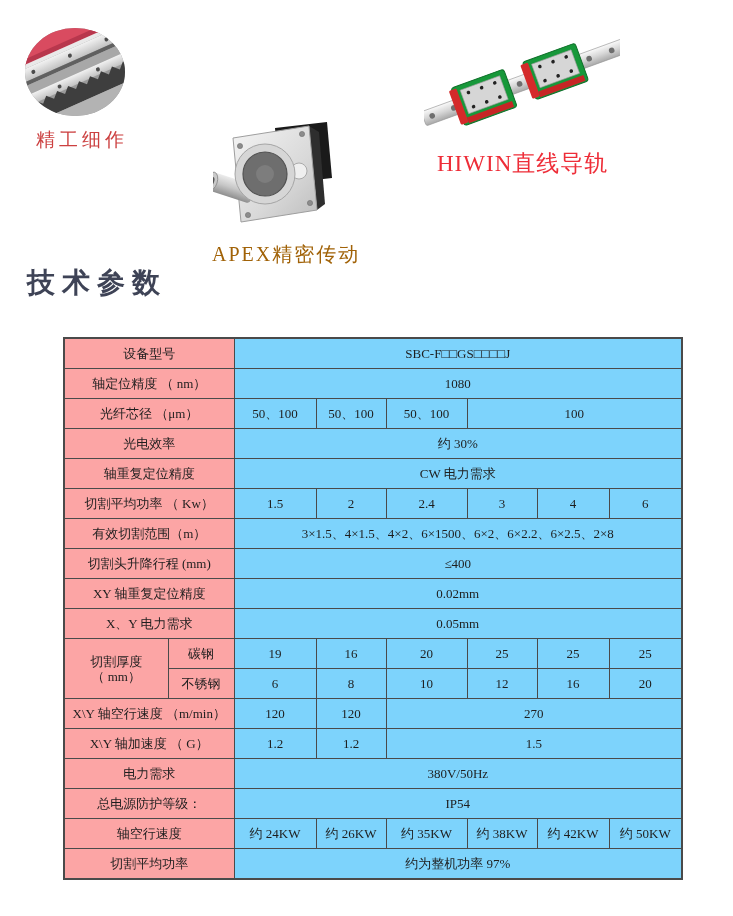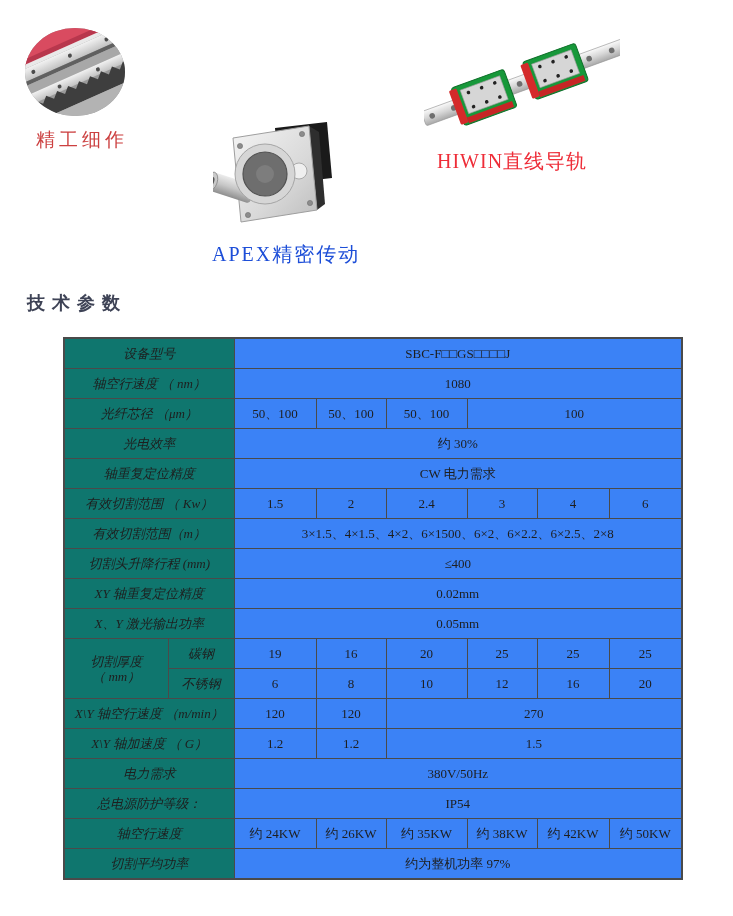--- a/index.html
+++ b/index.html
@@ -3,32 +3,32 @@
 <meta charset="utf-8">
 <style>
   html,body{margin:0;padding:0;background:#fff;}
   #page{position:relative;width:733px;height:916px;background:#ffffff;overflow:hidden;
         font-family:"Liberation Serif",serif;}
 
   .photo{position:absolute;}
   .caption{position:absolute;color:#d23737;font-family:"Liberation Serif",serif;
            white-space:nowrap;}
   #cap-jinggong{left:36px;top:127px;font-size:19px;letter-spacing:4px;color:#cc4040;}
-  #cap-apex{left:212px;top:241px;font-size:20px;letter-spacing:2px;color:#1d4ed8;}
-  #cap-hiwin{left:437px;top:148px;font-size:20px;letter-spacing:1px;color:#ee2d38;}
-
-  #section-title{position:absolute;left:27px;top:291px;font-size:18px;letter-spacing:7px;
+  #cap-apex{left:212px;top:241px;font-size:20px;letter-spacing:2px;color:#a16207;}
+  #cap-hiwin{left:437px;top:148px;font-size:23px;letter-spacing:1px;color:#ee2d38;}
+
+  #section-title{position:absolute;left:27px;top:264px;font-size:28px;letter-spacing:7px;
                  color:#3e4356;font-weight:600;font-family:"Liberation Serif",serif;}
 
   #spec-table-wrap{position:absolute;left:63px;top:337px;}
   table{border-collapse:collapse;table-layout:fixed;border:2px solid #4a4a4a;}
   td{border:1px solid #4a4a4a;height:29px;text-align:center;vertical-align:middle;
      font-size:13px;color:#1e1e1e;padding:0 2px;overflow:hidden;white-space:nowrap;}
-  td.lbl{background:#0f766e;font-style:italic;}
-  td.val{background:#3b82f6;}
+  td.lbl{background:#fca5a5;}
+  td.val{background:#7dd3fc;}
   .lbl-line{display:block;line-height:15px;}
 </style>
 </head>
 <body>
 
 <div id="page">
 
   <div class="photo" style="left:25px;top:28px;width:100px;height:88px;">
     <svg width="100" height="88" viewBox="0 0 100 88">
       <defs>
@@ -155,61 +155,61 @@
         <col style="width:70px">
           <col style="width:72px">
           <col style="width:73px">
       </colgroup>
       <tbody>
           <tr>
         <td class="lbl" colspan="2">设备型号</td>
         <td class="val" colspan="6">SBC-F□□GS□□□□J</td>
       </tr>
       <tr>
-        <td class="lbl" colspan="2">轴空行速度 （ nm）</td>
+        <td class="lbl" colspan="2">轴定位精度 （ nm）</td>
         <td class="val" colspan="6">1080</td>
       </tr>
       <tr>
         <td class="lbl" colspan="2">光纤芯径 （μm）</td>
         <td class="val">50、100</td>
         <td class="val">50、100</td>
         <td class="val">50、100</td>
         <td class="val" colspan="3">100</td>
       </tr>
       <tr>
         <td class="lbl" colspan="2">光电效率</td>
         <td class="val" colspan="6">约 30%</td>
       </tr>
       <tr>
         <td class="lbl" colspan="2">轴重复定位精度</td>
         <td class="val" colspan="6">CW 电力需求</td>
       </tr>
       <tr>
-        <td class="lbl" colspan="2">有效切割范围 （ Kw）</td>
+        <td class="lbl" colspan="2">切割平均功率 （ Kw）</td>
         <td class="val">1.5</td>
         <td class="val">2</td>
         <td class="val">2.4</td>
         <td class="val">3</td>
         <td class="val">4</td>
         <td class="val">6</td>
       </tr>
       <tr>
         <td class="lbl" colspan="2">有效切割范围（m）</td>
         <td class="val" colspan="6">3×1.5、4×1.5、4×2、6×1500、6×2、6×2.2、6×2.5、2×8</td>
       </tr>
       <tr>
         <td class="lbl" colspan="2">切割头升降行程 (mm)</td>
         <td class="val" colspan="6">≤400</td>
       </tr>
       <tr>
         <td class="lbl" colspan="2">XY 轴重复定位精度</td>
         <td class="val" colspan="6">0.02mm</td>
       </tr>
       <tr>
-        <td class="lbl" colspan="2">X、Y 激光输出功率</td>
+        <td class="lbl" colspan="2">X、Y 电力需求</td>
         <td class="val" colspan="6">0.05mm</td>
       </tr>
       <tr>
         <td class="lbl" rowspan="2">
           <span class="lbl-line">切割厚度</span>
           <span class="lbl-line">（ mm）</span>
         </td>
         <td class="lbl">碳钢</td>
         <td class="val">19</td>
         <td class="val">16</td>

